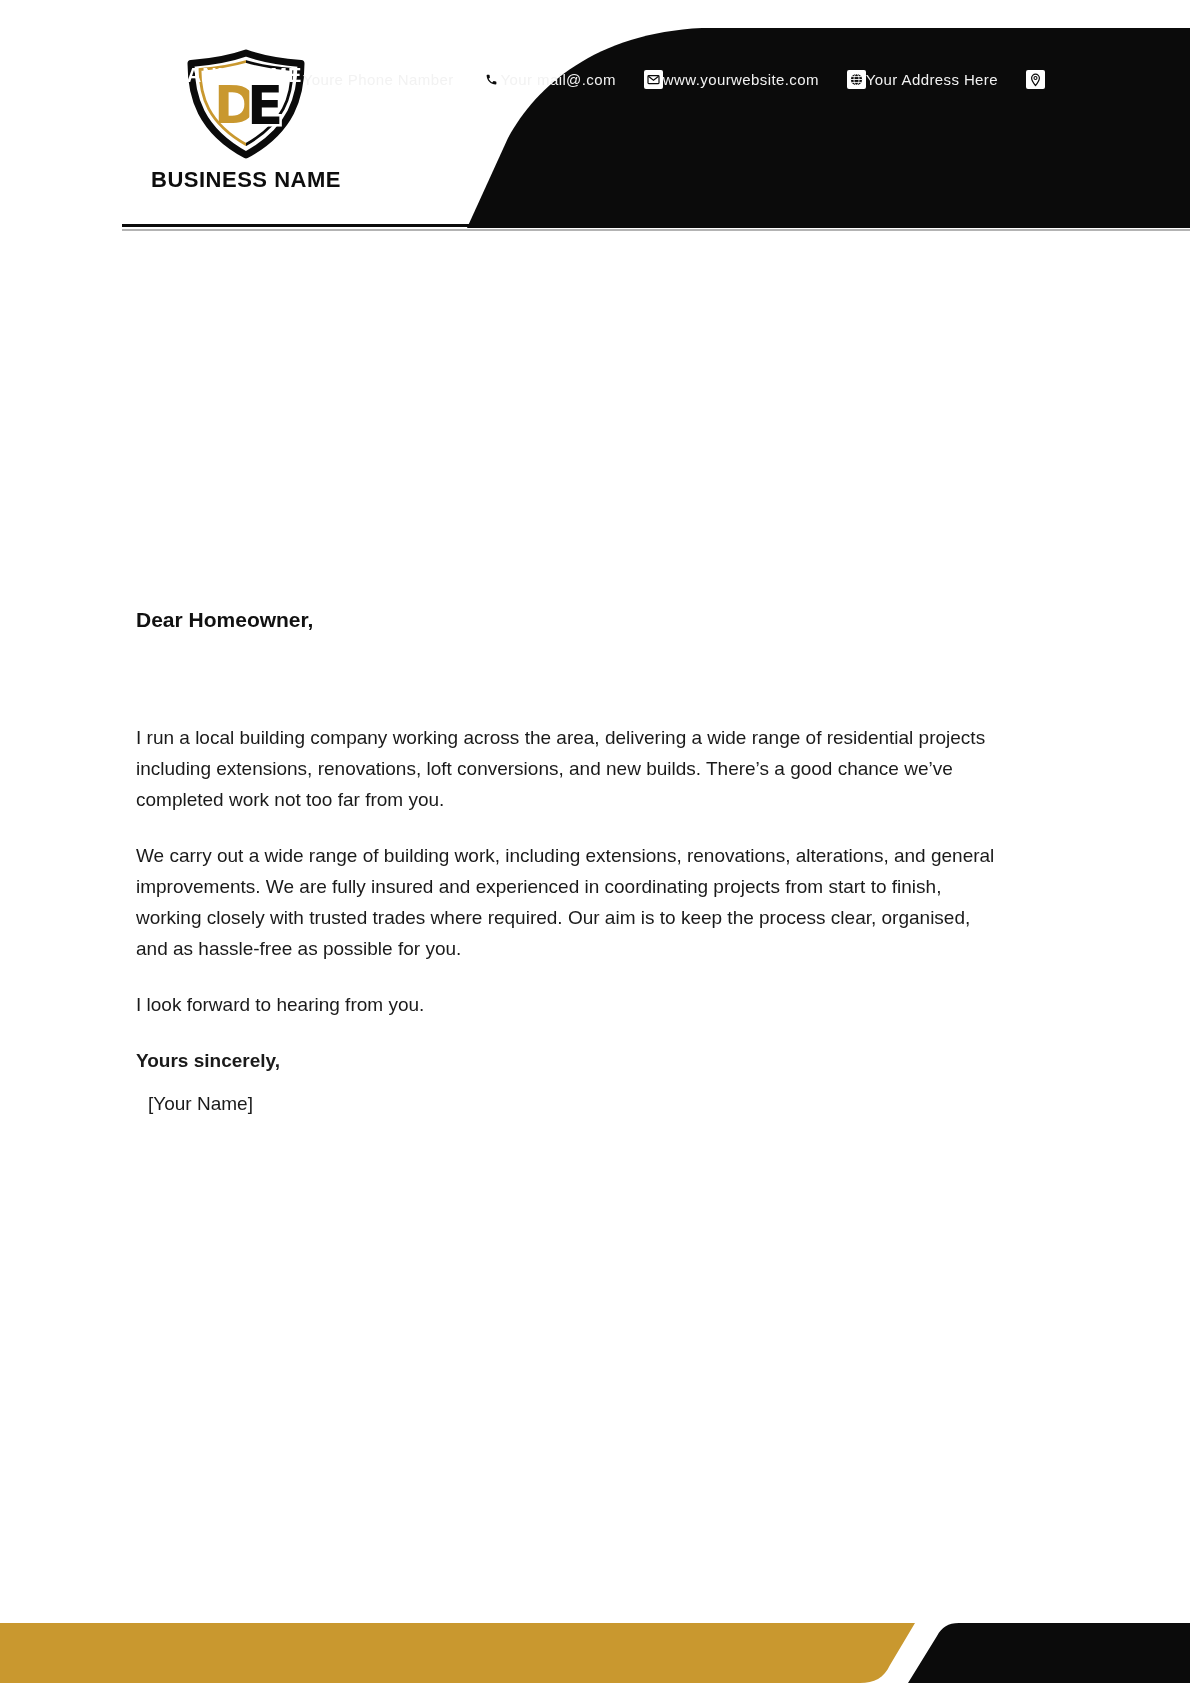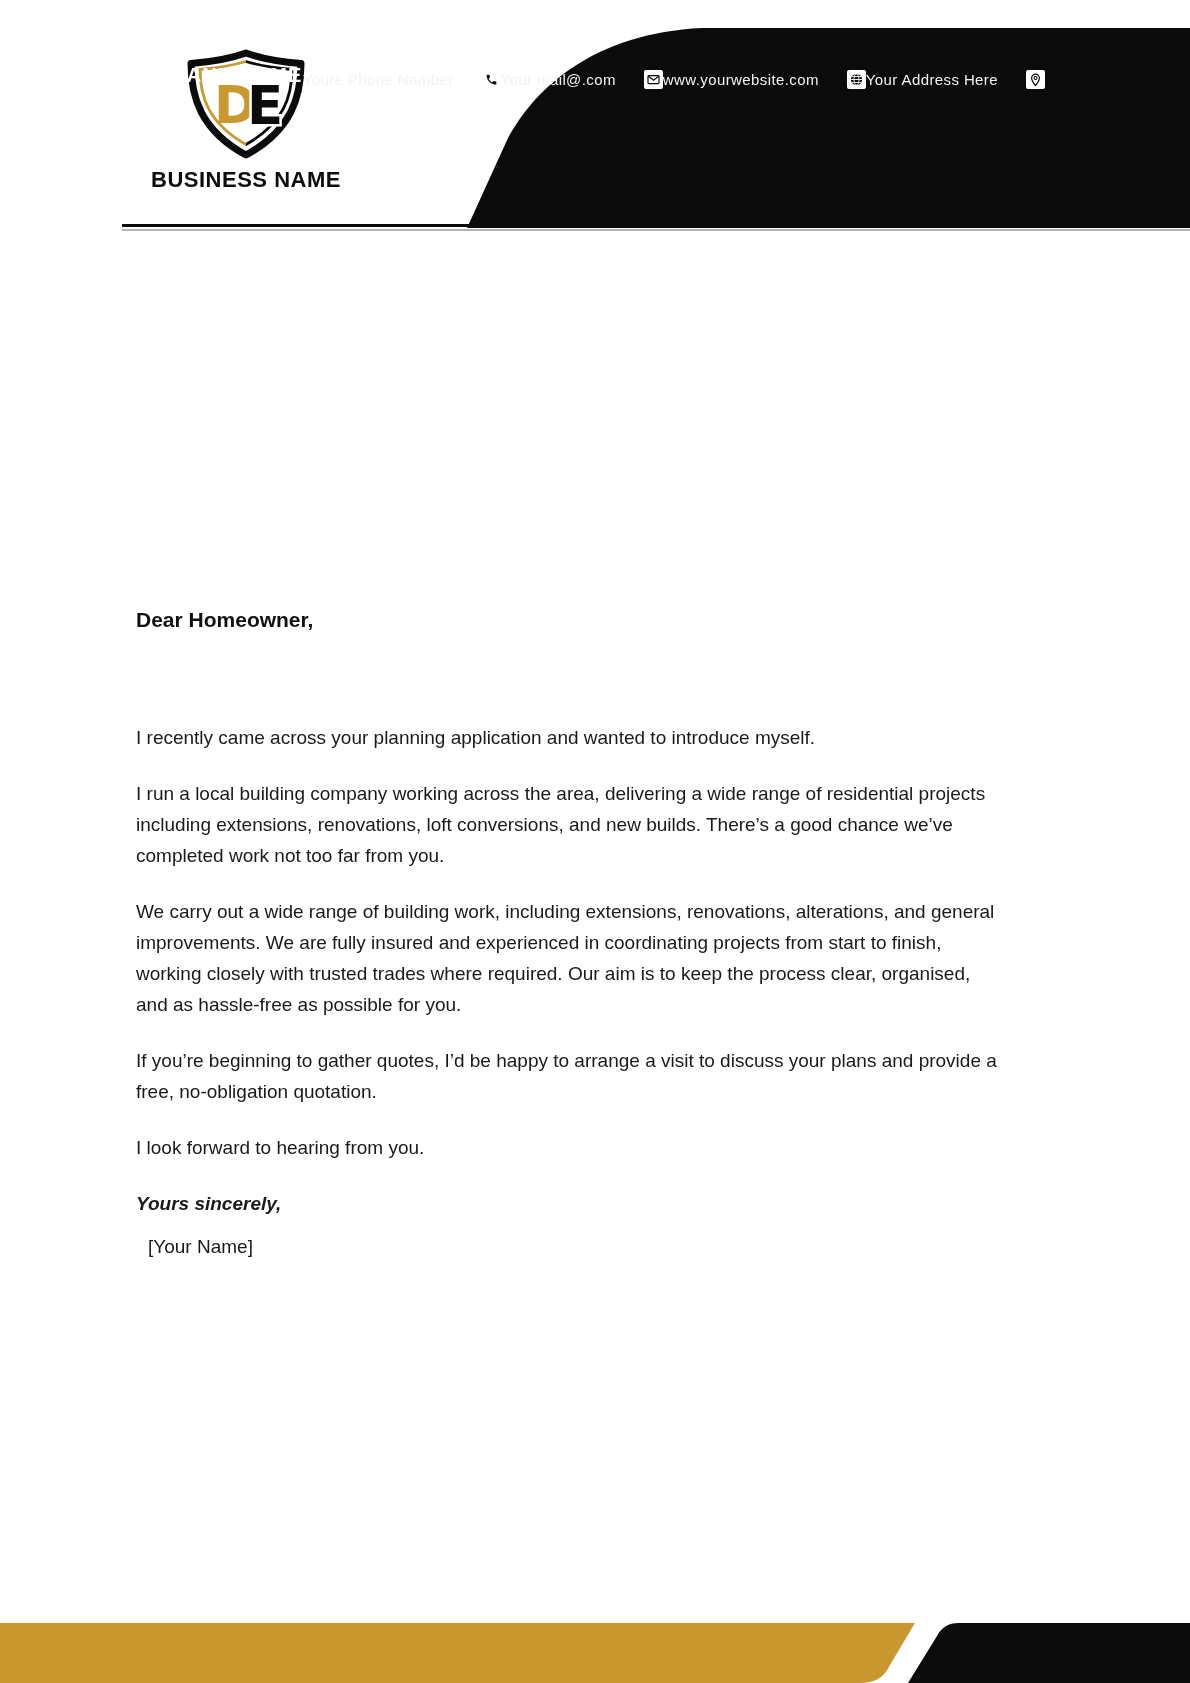--- a/index.html
+++ b/index.html
@@ -30,21 +30,21 @@
   .contact-row{display:flex;align-items:center;gap:28px;height:19px;margin-bottom:8px;}
   .contact-text{font-size:15px;font-weight:400;letter-spacing:0.4px;color:#f2f2f2;white-space:nowrap;}
   .icon-box{
     width:19px;height:19px;background:#ffffff;border-radius:2px;
     display:flex;align-items:center;justify-content:center;flex:0 0 auto;
   }
   
   .letter{position:absolute;left:136px;top:604px;width:868px;color:var(--text);}
   .letter p{margin:0 0 25px 0;font-size:19px;line-height:31px;}
   .letter .greeting{font-size:21px;font-weight:700;margin-bottom:87px;color:#111;}
-  .letter .closing{font-weight:700;margin-bottom:0;font-style:italic;}
+  .letter .closing{font-weight:700;margin-bottom:0;}
   .letter .signature{margin:12px;}
   
   .footer-ribbon{position:absolute;left:0;bottom:0;width:1190px;height:60px;}
 </style>
 </head>
 <body>
 
 <div class="page">
 
   <svg class="header-ribbon" viewBox="0 0 1190 232" preserveAspectRatio="none" aria-hidden="true">
@@ -109,24 +109,22 @@
         <svg width="19" height="19" viewBox="0 0 19 19" aria-hidden="true">
           <path d="M9.5 15.6 C9.5 15.6 5.6 11 5.6 8.1 a3.9 3.9 0 1 1 7.8 0 c0 2.9 -3.9 7.5 -3.9 7.5 Z" fill="none" stroke="#0B0B0B" stroke-width="1.2" stroke-linejoin="round"></path>
           <circle cx="9.5" cy="8.0" r="1.5" fill="none" stroke="#0B0B0B" stroke-width="1.1"></circle>
         </svg>
       </span>
     </div>
   </div>
 
   <div class="letter">
     <p class="greeting">Dear Homeowner,</p>
-    <p class="para">I recently came across your planning application and wanted to introduce myself.</p>
     <p class="para">I run a local building company working across the area, delivering a wide range of residential projects including extensions, renovations, loft conversions, and new builds. There’s a good chance we’ve completed work not too far from you.</p>
     <p class="para">We carry out a wide range of building work, including extensions, renovations, alterations, and general improvements. We are fully insured and experienced in coordinating projects from start to finish, working closely with trusted trades where required. Our aim is to keep the process clear, organised, and as hassle-free as possible for you.</p>
-    <p class="para">If you’re beginning to gather quotes, I’d be happy to arrange a visit to discuss your plans and provide a free, no-obligation quotation.</p>
     <p class="para">I look forward to hearing from you.</p>
     <p class="closing">Yours sincerely,</p>
     <p class="signature">[Your Name]</p>
   </div>
 
   <svg class="footer-ribbon" viewBox="0 0 1190 60" preserveAspectRatio="none" aria-hidden="true">
     <path d="M0 0 L915 0 L890 42 C884 55 874 60 860 60 L0 60 Z" style="fill:var(--gold,#C9982F)"></path>
     <path d="M959 0 L1190 0 L1190 60 L908 60 L937 13 C942 4 948 0 959 0 Z" style="fill:var(--ink,#0B0B0B)"></path>
   </svg>
 

